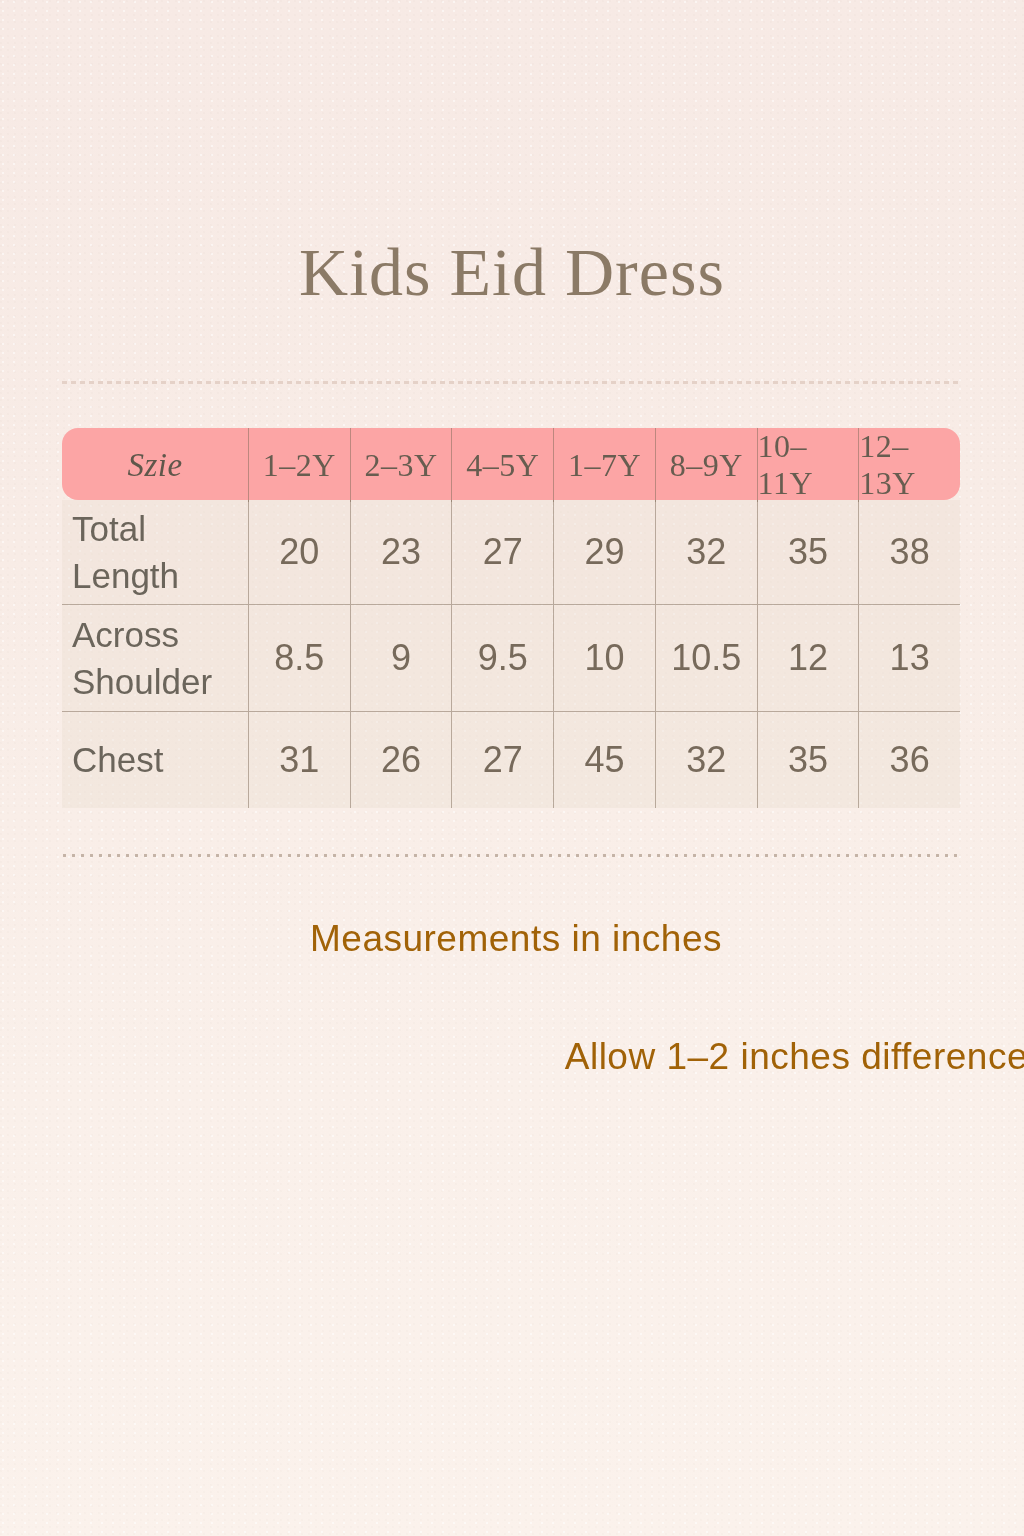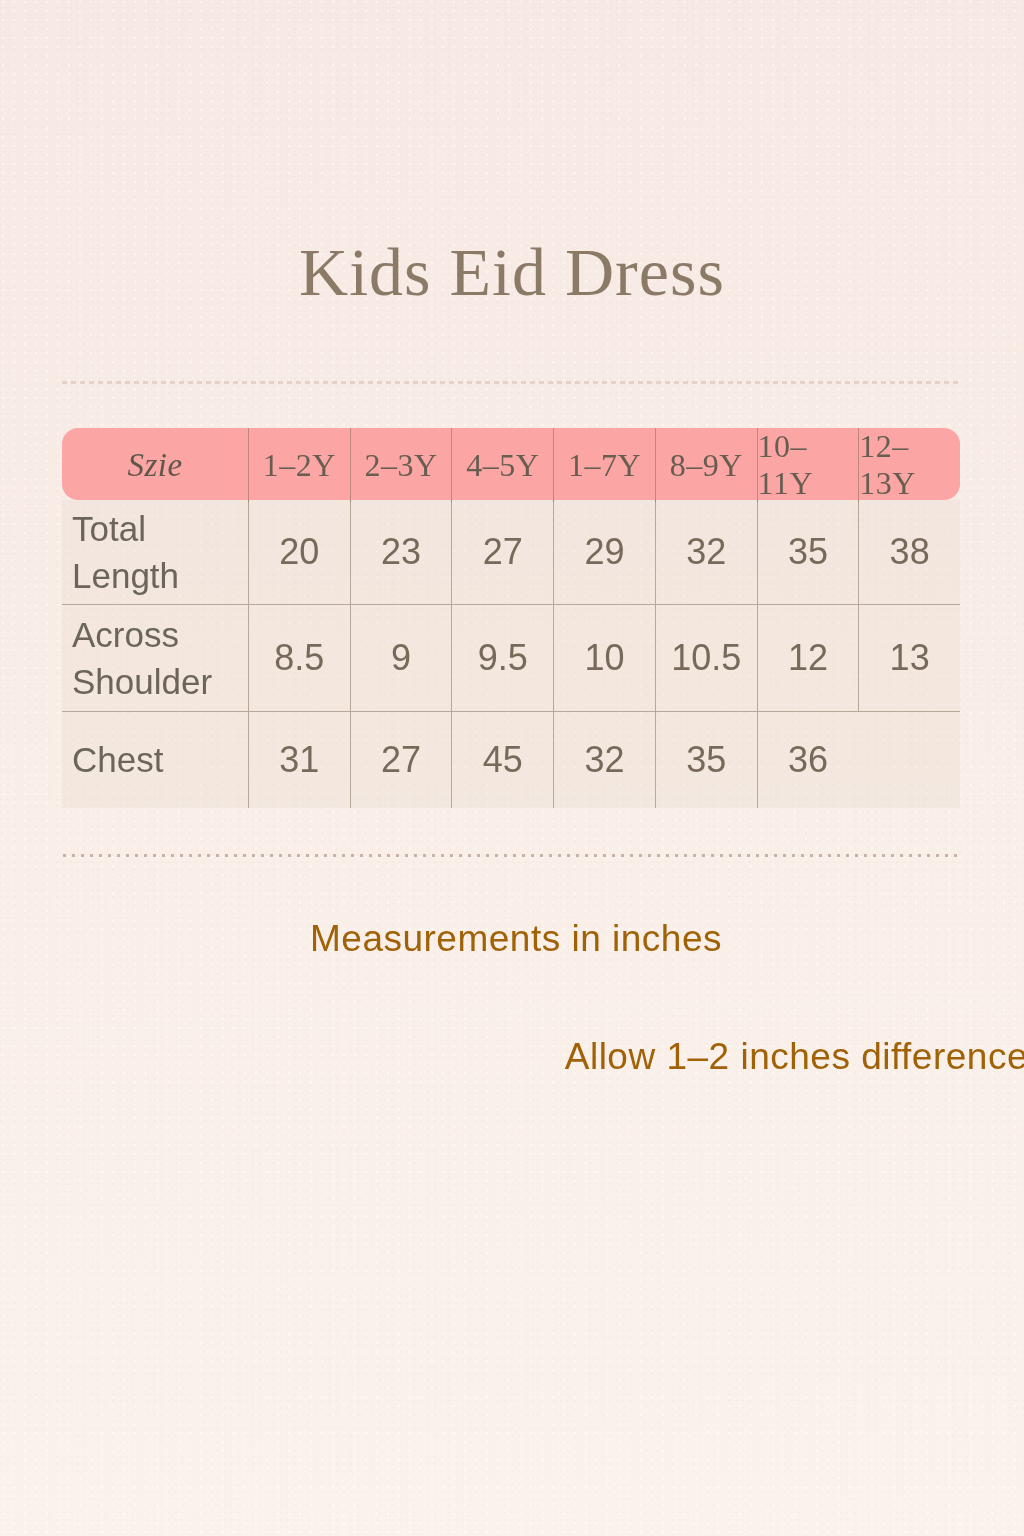--- a/index.html
+++ b/index.html
@@ -167,20 +167,21 @@
       <div class="td value">9.5</div>
       <div class="td value">10</div>
       <div class="td value">10.5</div>
       <div class="td value">12</div>
       <div class="td value">13</div>
     </div>
 
     <div class="tr tr-2 grid-row">
       <div class="td row-label">Chest</div>
       <div class="td value">31</div>
+      <div class="td value">26</div>
       <div class="td value">27</div>
       <div class="td value">45</div>
       <div class="td value">32</div>
       <div class="td value">35</div>
       <div class="td value">36</div>
     </div>
 
   </div>
 </div>
 

